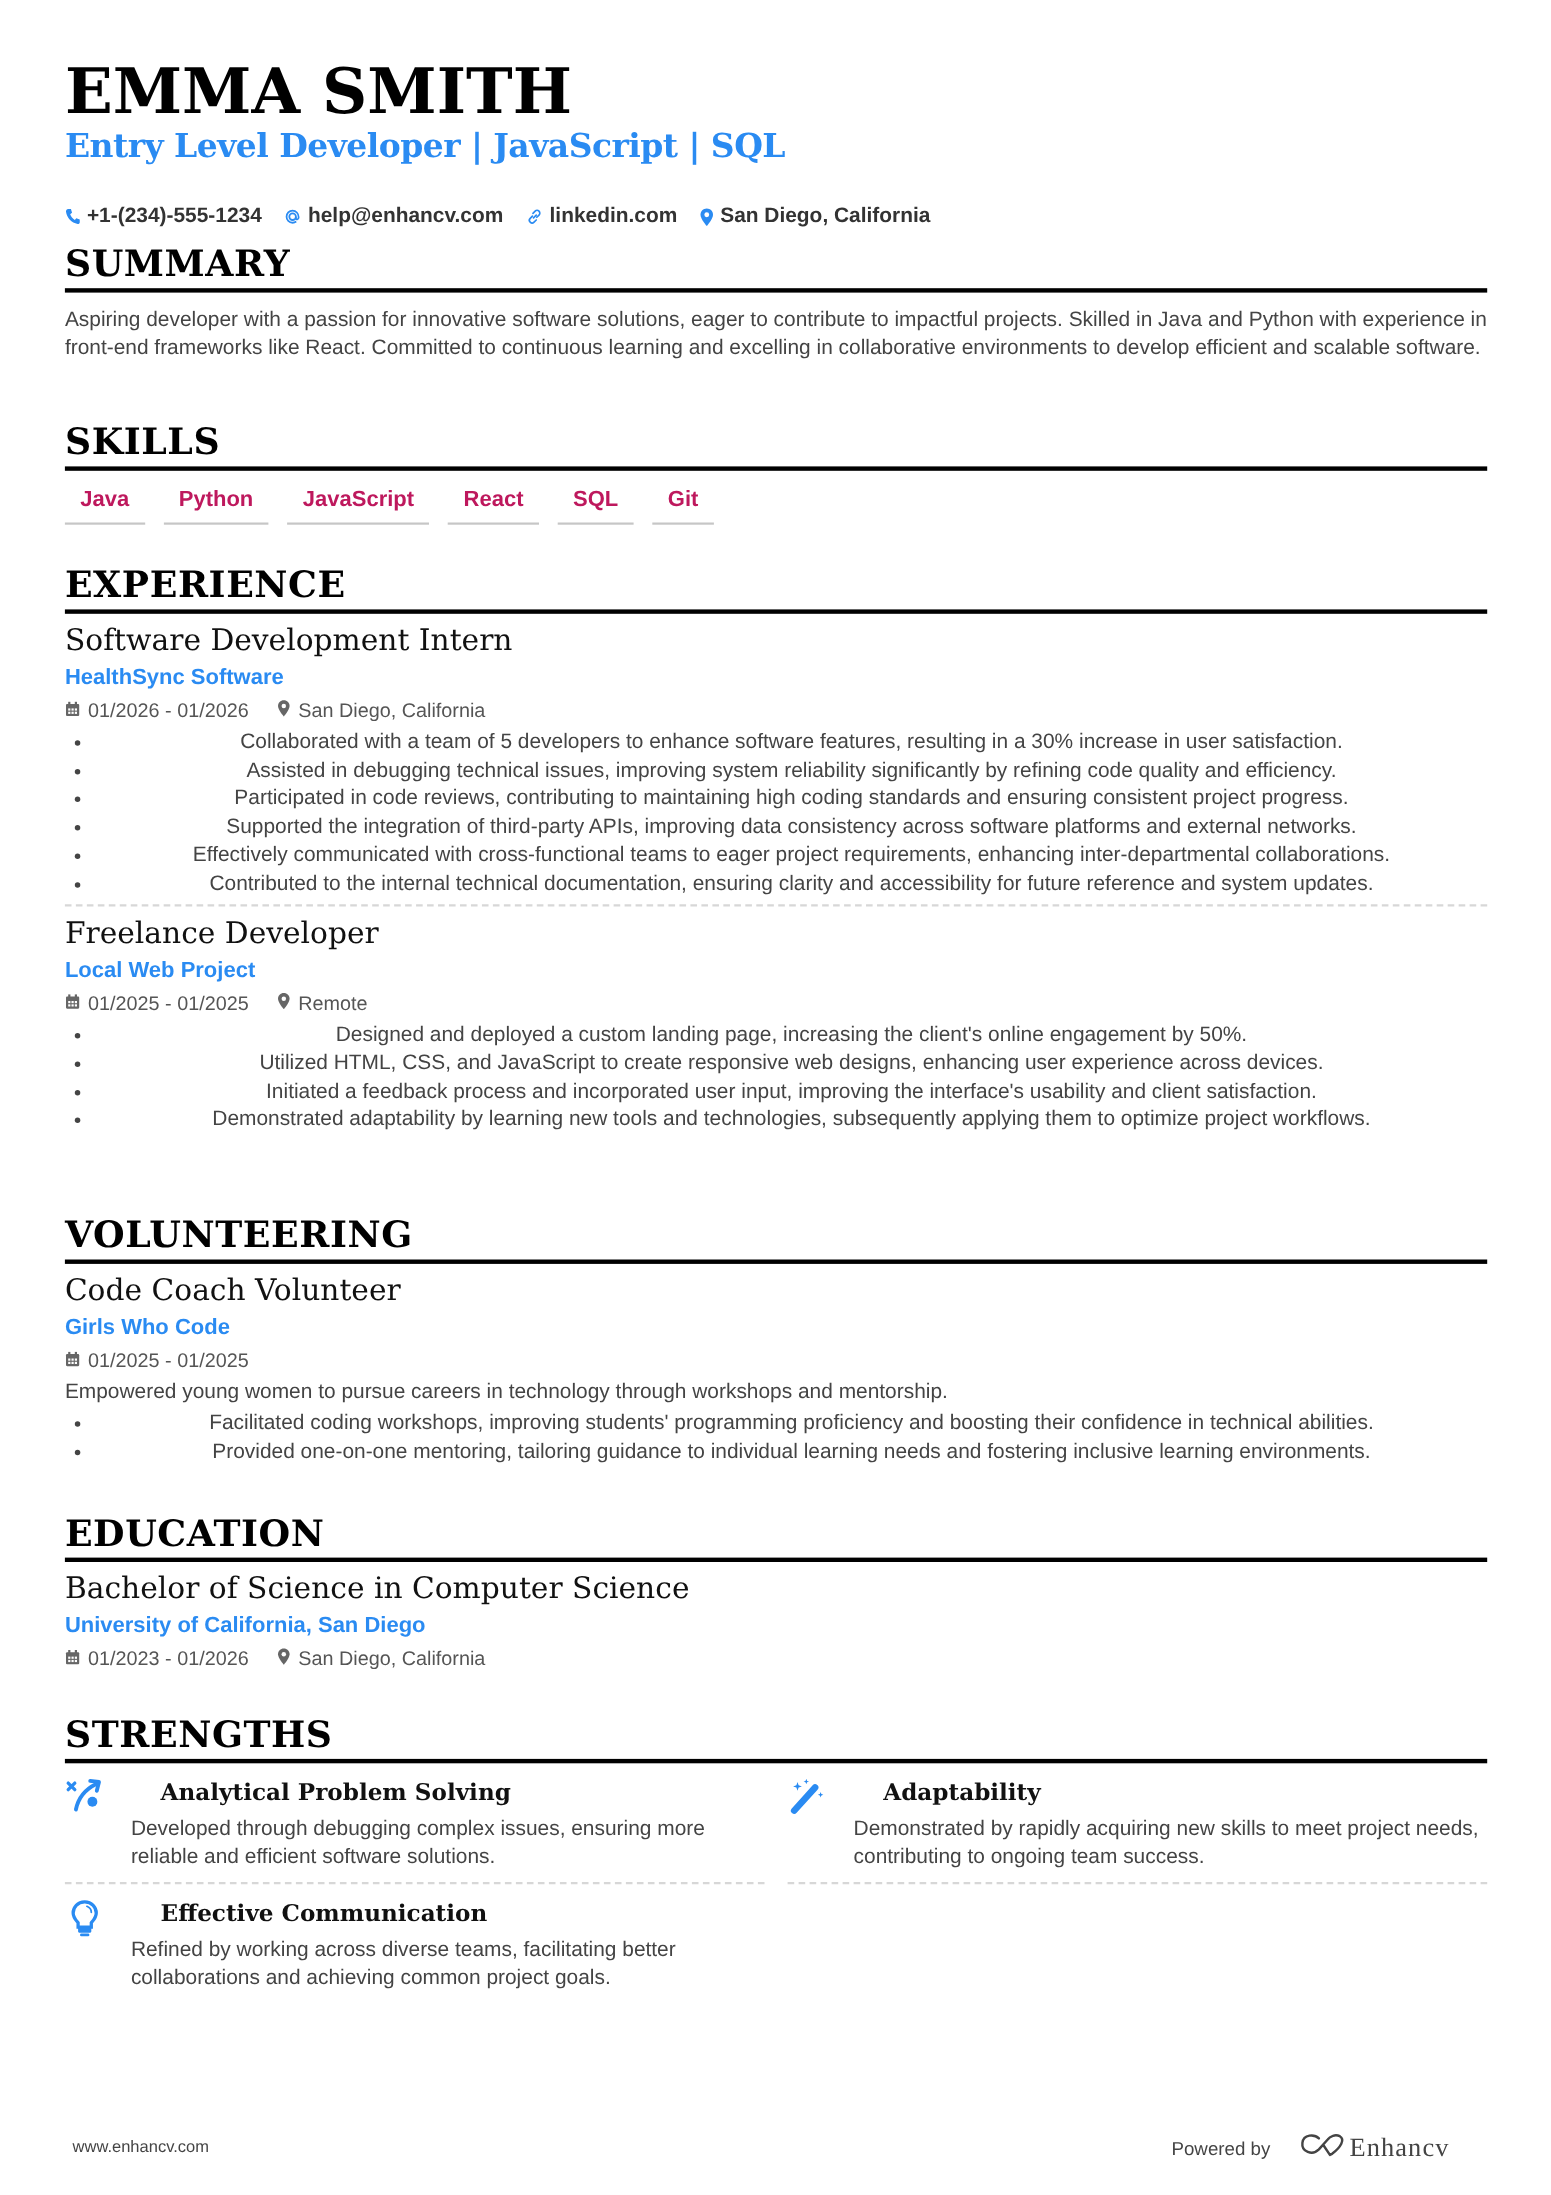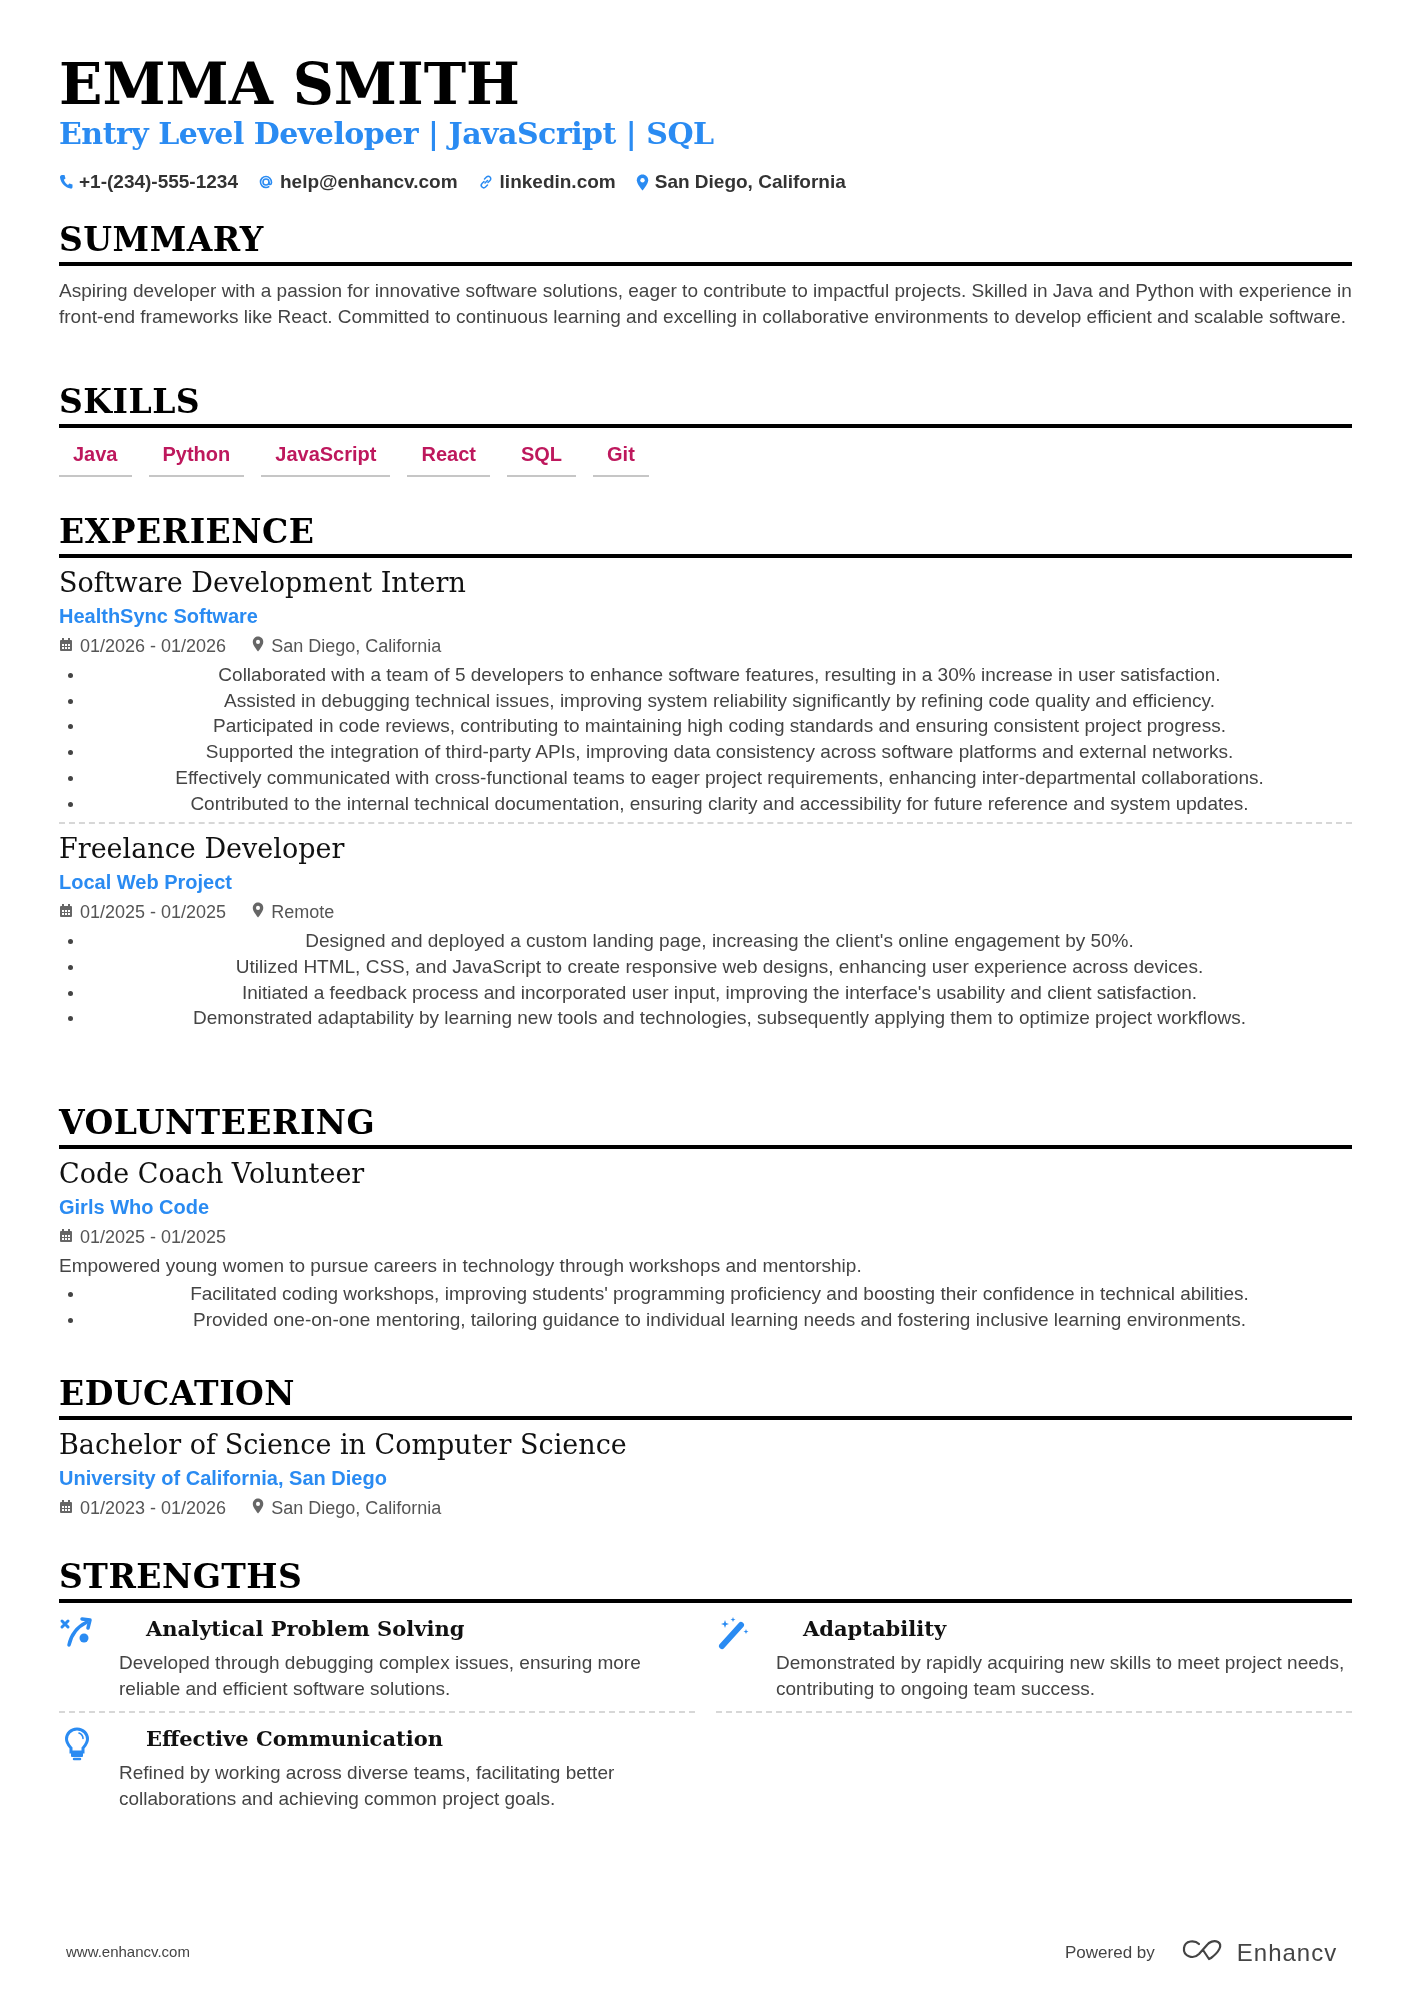--- a/index.html
+++ b/index.html
@@ -3,21 +3,21 @@
 <meta charset="utf-8">
 <style>
   html, body { margin:0; padding:0; background:#ffffff; }
   body { width:1410px; height:1995px; position:relative; overflow:hidden;
          font-family:"Liberation Sans", "DejaVu Sans", sans-serif; color:#3a3a3a; }
   .page { position:absolute; left:59px; top:0; width:1293px; }
   .name { position:absolute; top:52px; left:0; font-size:57px; font-weight:bold; color:#000;
           letter-spacing:0px; line-height:64px; font-family:"DejaVu Serif", serif; }
   .title { position:absolute; top:115px; left:0; font-size:30px; font-weight:bold; color:#2a8bf2;
            line-height:38px; font-family:"DejaVu Serif", serif; letter-spacing:-0.5px; }
-  .contacts { position:absolute; top:169px; left:0; display:flex; gap:20px; font-size:19px; font-weight:bold; color:#333; line-height:26px; }
+  .contacts { position:absolute; top:184px; left:0; display:flex; gap:20px; font-size:19px; font-weight:bold; color:#333; line-height:26px; }
   .contact { display:flex; align-items:center; gap:6px; }
   .contact svg { display:block; }
 
   .section { position:absolute; left:0; width:1293px; }
   .sec-title { font-family:"DejaVu Serif", serif; font-weight:bold; font-size:33px; color:#000; line-height:40px; margin:0; letter-spacing:0.5px; }
   .rule { height:4px; background:#000; margin-top:2px; }
   .body-text { font-size:19px; line-height:26px; color:#444; }
 
   .skills { display:flex; gap:17px; margin-top:13px; }
   .skill { font-size:20px; font-weight:bold; color:#be185d; padding:0 14px 8px; border-bottom:2px solid #c6c6c6; line-height:26px; }
@@ -34,21 +34,21 @@
   .strengths { display:grid; grid-template-columns: 636px 636px; column-gap:21px; margin-top:10px; }
   .strength { position:relative; padding-left:60px; padding-bottom:10px; }
   .strength.sep { border-bottom:2px dashed #d7d7d7; margin-bottom:10px; }
   .strength .icon { position:absolute; left:0; top:2px; width:40px; height:40px; }
   .strength-title { font-family:"DejaVu Serif", serif; font-weight:bold; font-size:21px; color:#111; line-height:32px;margin-left:27px; }
   .strength-desc { font-size:19px; line-height:25.7px; color:#444; margin-top:5px; }
 
   .footer-left { position:absolute; left:66px; top:1943px; font-size:15px; color:#444; }
   .footer-right { position:absolute; left:1065px; top:1938px; display:flex; align-items:center; gap:26px; }
   .powered { font-size:17px; color:#444; }
-  .logo { display:flex; align-items:center; gap:10px; font-size:24px; color:#444; letter-spacing:1px; }
+  .logo { display:flex; align-items:center; font-size:24px; color:#444; letter-spacing:1px;font-family:Liberation Serif, serif; }
 </style>
 </head>
 <body>
 
 <div class="page">
 
   <div class="name">EMMA SMITH</div>
   <div class="title">Entry Level Developer | JavaScript | SQL</div>
 
   <div class="contacts">

